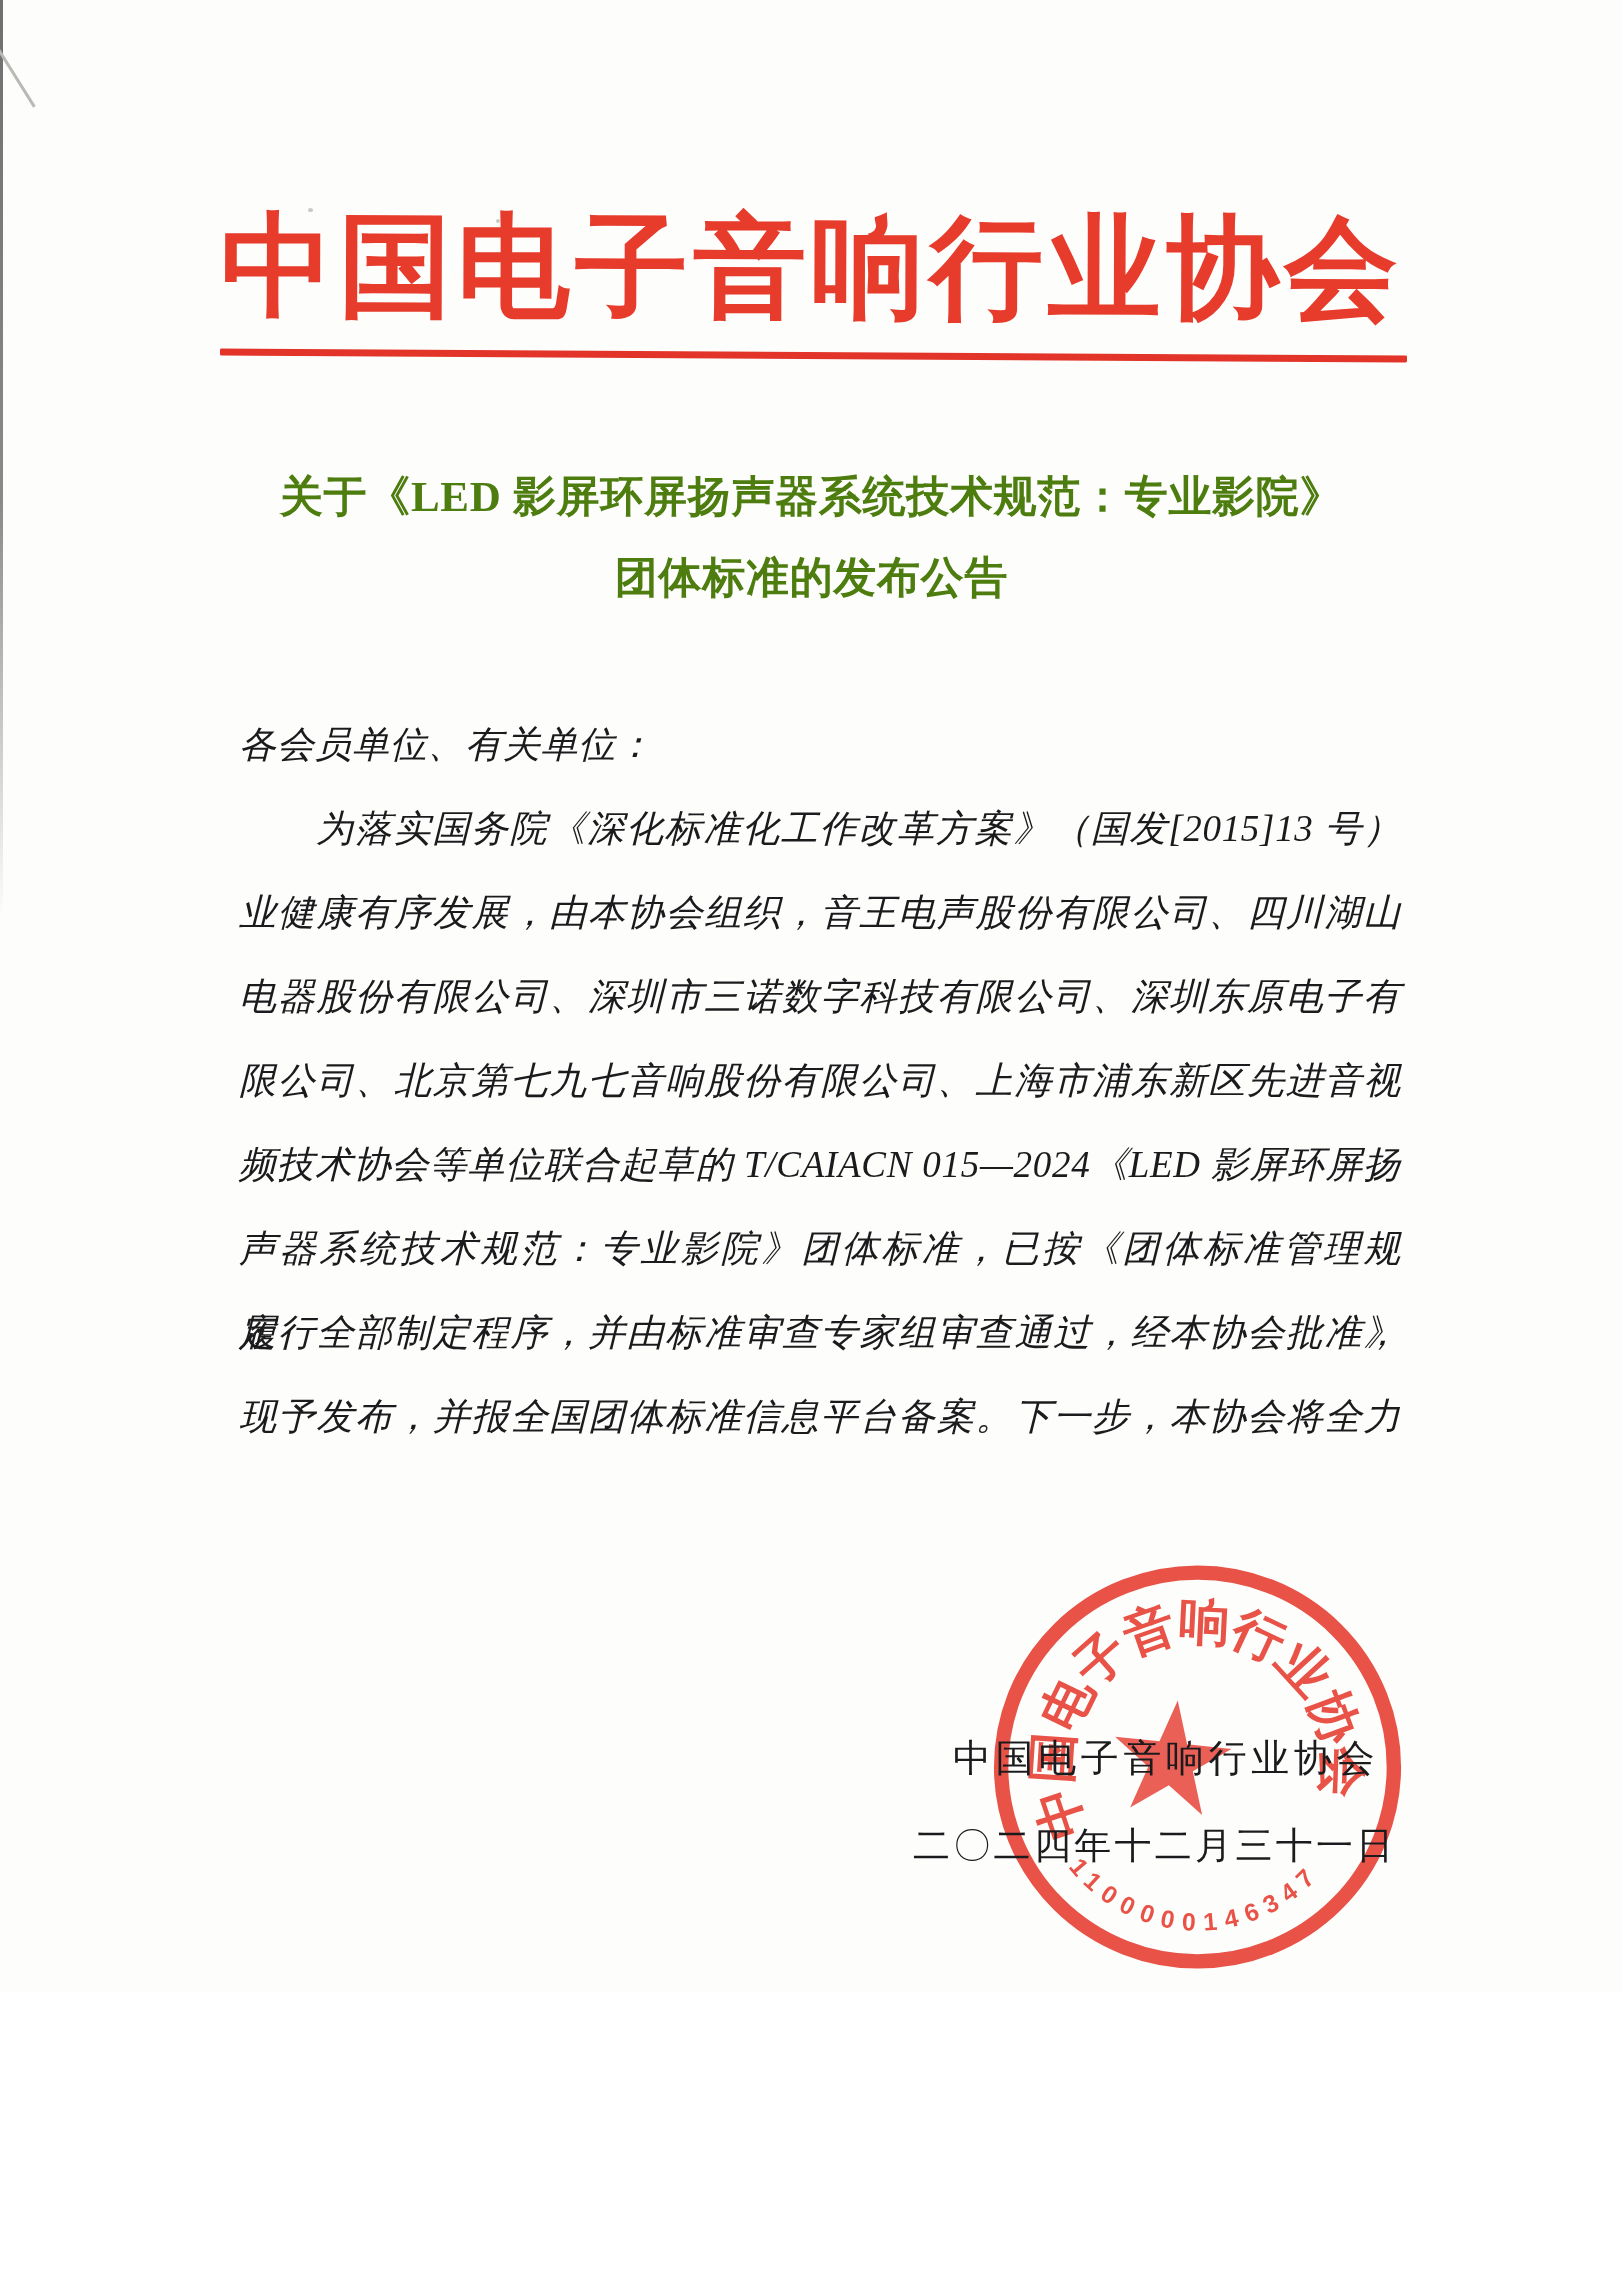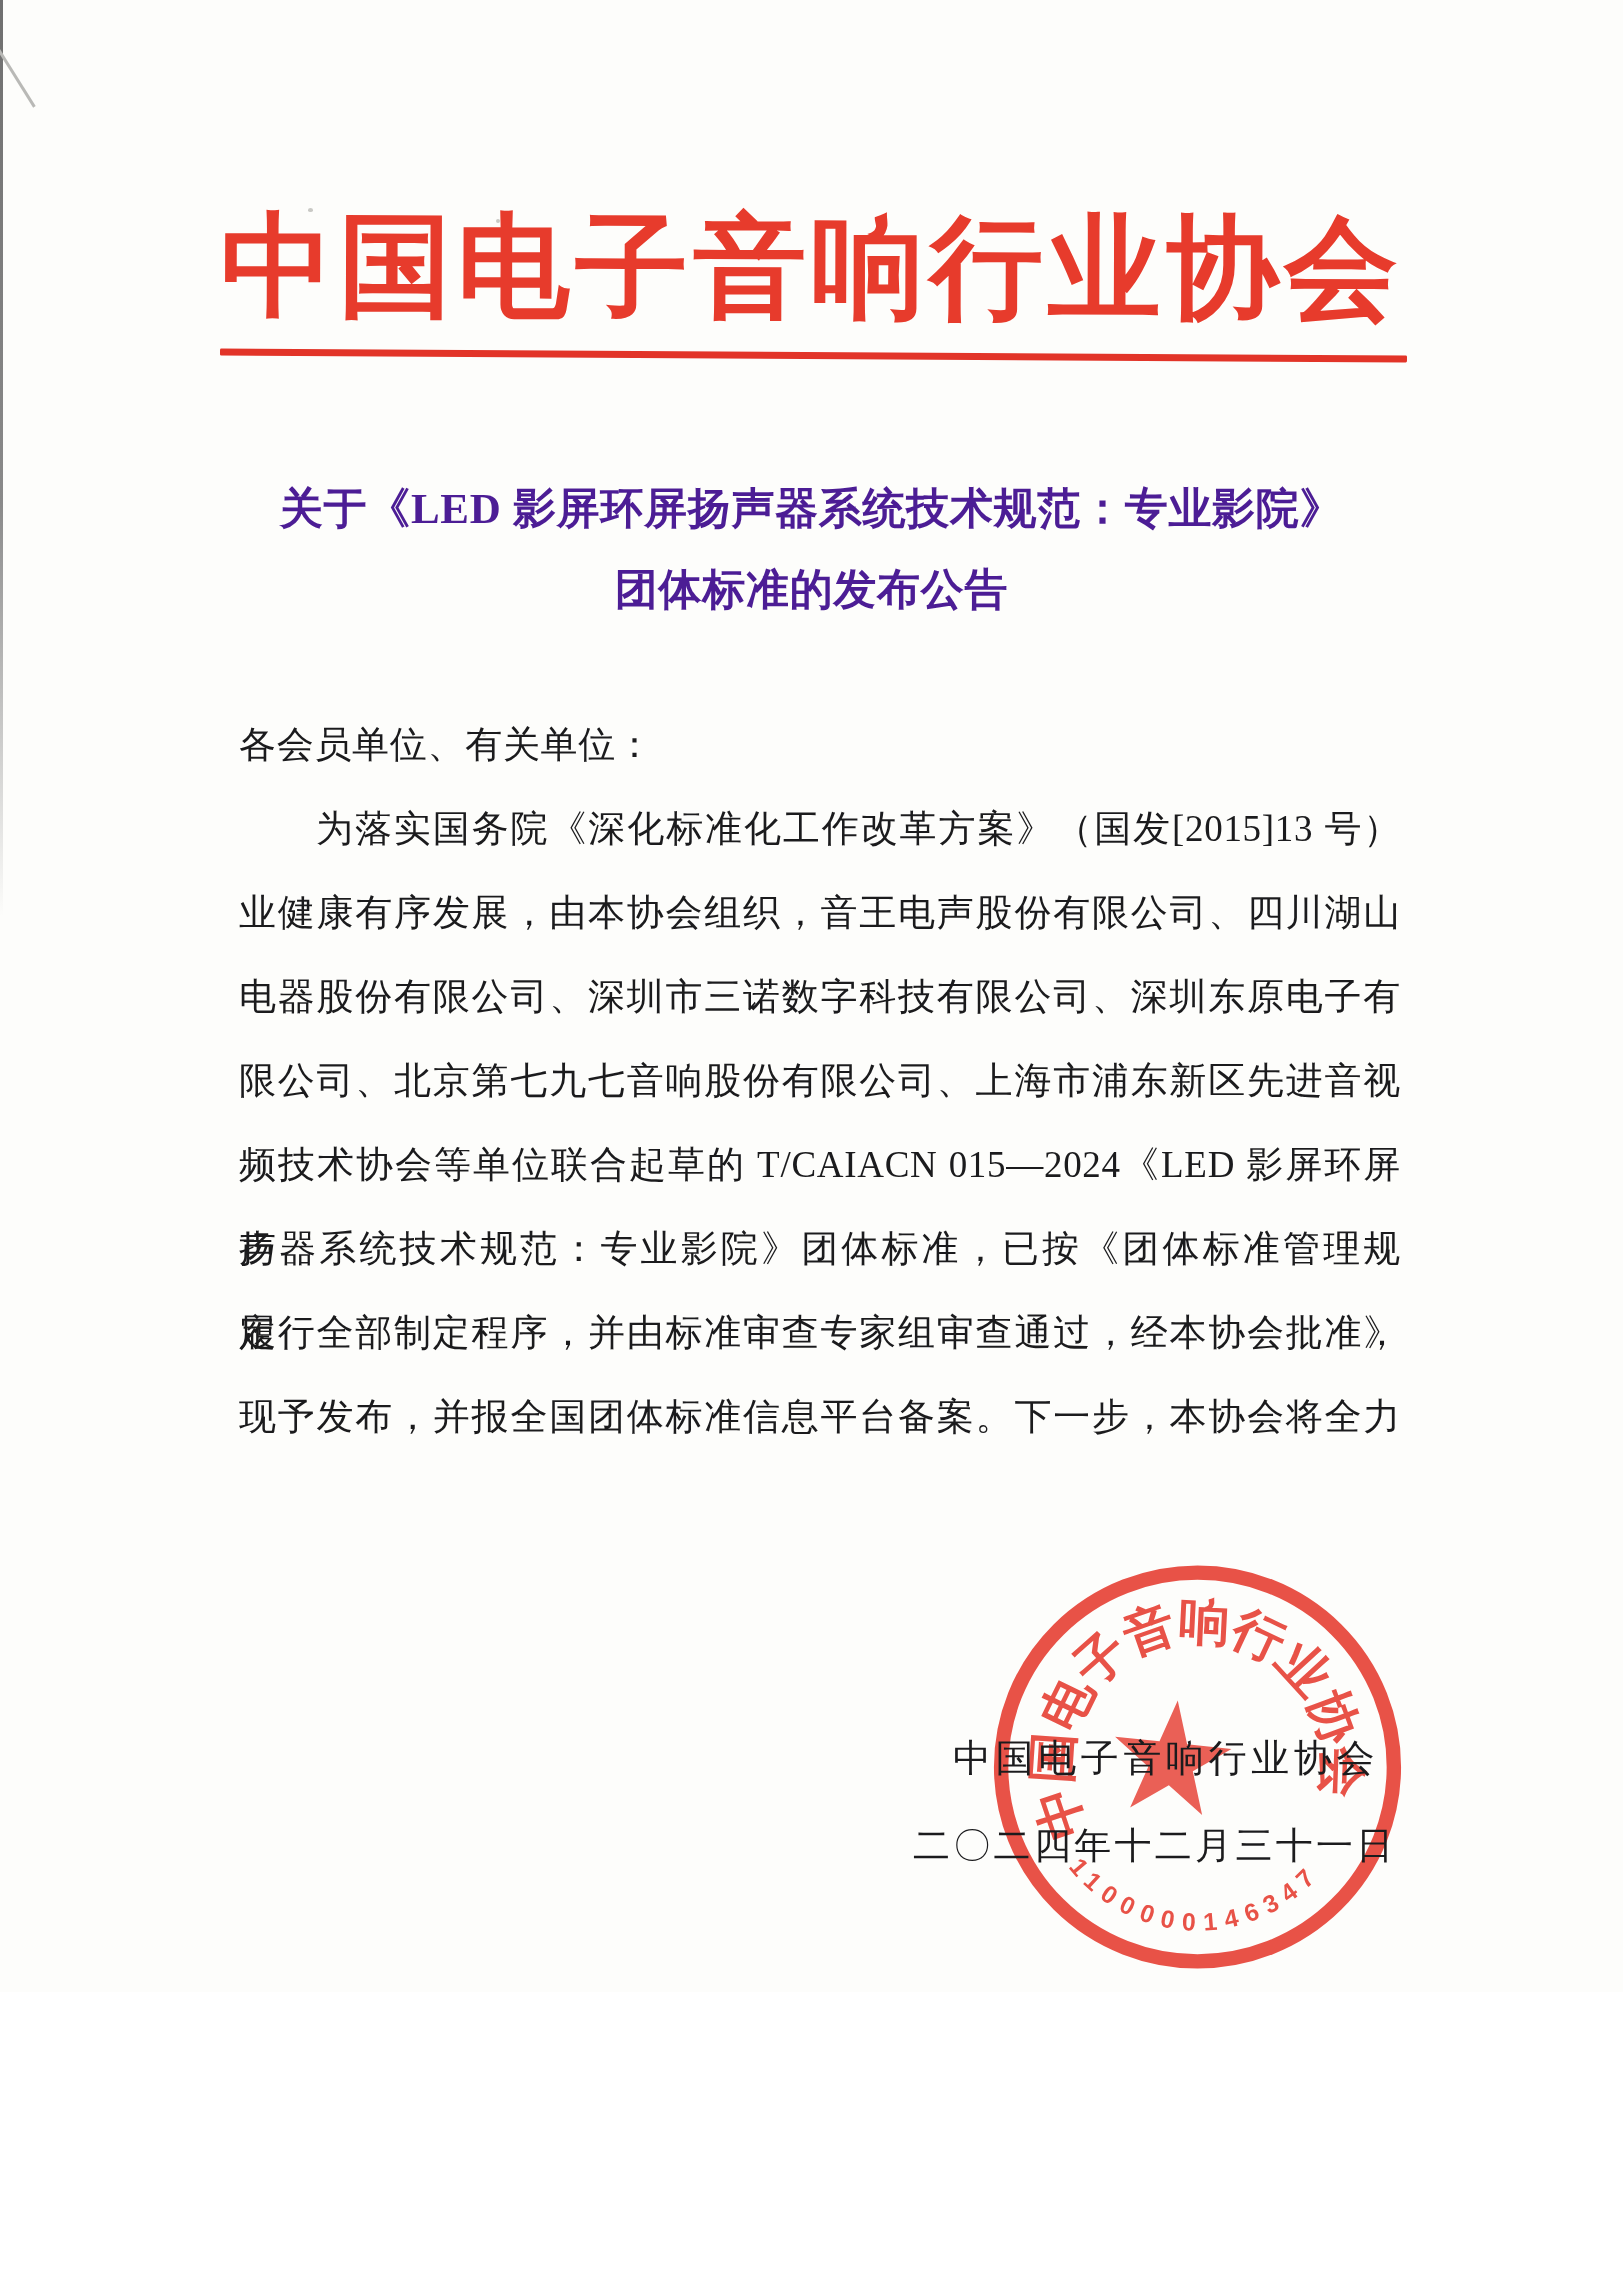--- a/index.html
+++ b/index.html
@@ -55,30 +55,31 @@
     transform:rotate(0.15deg);
     white-space:nowrap;
   }
   .letterhead-rule {
     position:absolute; top:352px; left:220px; width:1187px; height:7.2px;
     background:#e23428; border-radius:1.3px; transform:rotate(0.33deg);
   }
 
   
   .doc-title {
-    position:absolute; top:468px; left:0; width:1623px;
-    text-align:center; color:#4c1d95;
+    position:absolute; top:456px; left:0; width:1623px;
+    text-align:center; color:#4d7c0f;
     font-size:43px; font-weight:700; line-height:81px; letter-spacing:0.7px;
   }
 
   
   .letter-body {
     position:absolute; top:703px; left:239px; width:1162px;
     font-size:37px; line-height:84px; color:#1b1b1d;
     letter-spacing:0.7px;
+    font-style:italic;
   }
   .line { height:84px; white-space:nowrap; }
   .line.fill {
     white-space:normal;
     text-align:justify; text-align-last:justify;
     -moz-text-align-last:justify;
   }
   .line.indent { text-indent:77px; }
 
   

